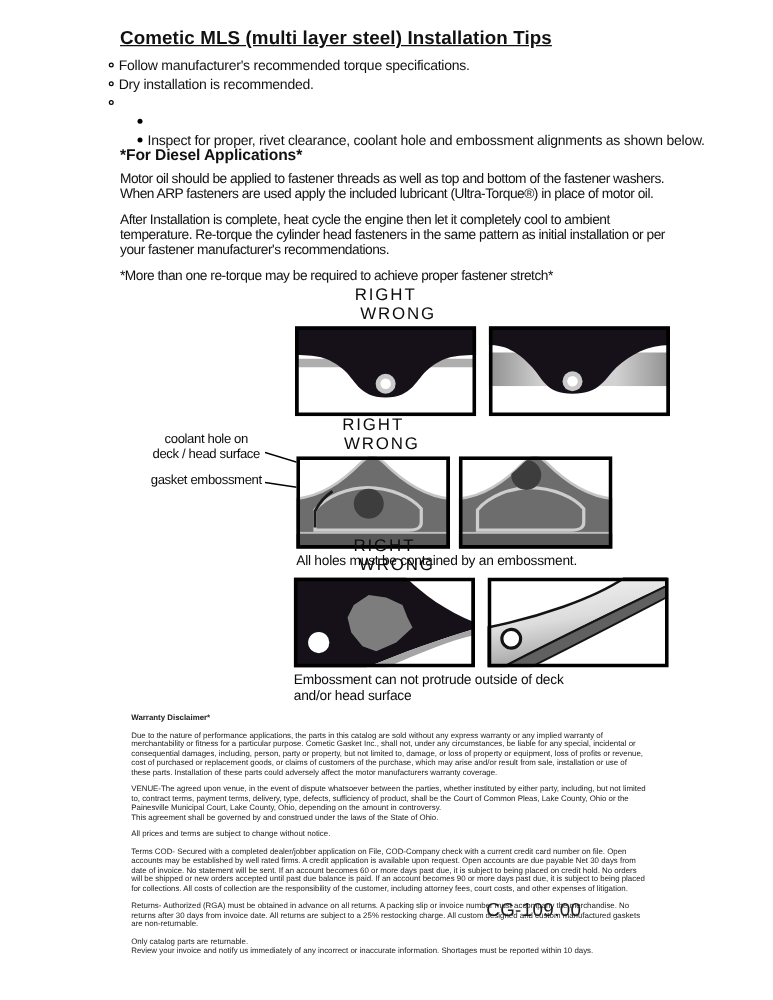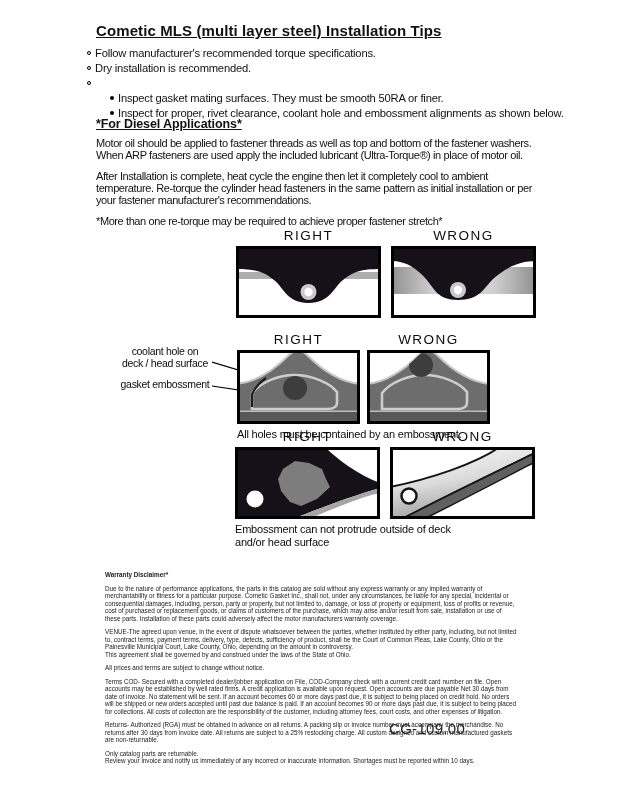--- a/index.html
+++ b/index.html
@@ -19,25 +19,25 @@
   .ring {
     display:inline-block; width:4px; height:4px; border:1px solid #000;
     border-radius:50%; margin-right:4px; vertical-align:2px;
   }
   .dot {
     display:inline-block; width:4px; height:4px; background:#000;
     border-radius:50%; margin-right:4px; vertical-align:2px;
   }
   
   .diesel { position:absolute; left:96px; top:117px; width:452px; }
-  .diesel-heading { font-size:12.5px; font-weight:bold; margin-bottom:6px; letter-spacing:-0.1px;text-decoration:underline; }
+  .diesel-heading { font-size:12.5px; font-weight:bold; margin-bottom:6px; letter-spacing:-0.1px; }
   .diesel p { font-size:11px; line-height:12px; letter-spacing:-0.4px; margin-bottom:9px; }
   
   .diag { position:absolute; }
-  .diag .label-row { display:flex; }
+  .diag .label-row { display:flex;flex-direction:column; }
   .diag .panel-label { text-align:center; font-size:13.5px; letter-spacing:1.5px; color:#0c0c0c; }
   .diag .panel-row { display:flex; margin-top:3px; }
   .diag svg { display:block; }
   .diag .caption { margin-top:4px; font-size:11px; letter-spacing:-0.2px; color:#0c0c0c; line-height:13px; }
   .row1 { left:236px; top:228px; }
   .row1 .panel-label { width:145px; }
   .row1 .panel-label + .panel-label { margin-left:10px; }
   .row1 .panel-row > svg + svg { margin-left:10px; }
   .row2 { left:237px; top:332px; }
   .row2 .panel-label { width:123px; }
@@ -70,21 +70,21 @@
     <div class="bullet">
       <span class="ring"></span><span>Follow manufacturer's recommended torque specifications.</span>
     </div>
     <div class="bullet">
       <span class="ring"></span><span>Dry installation is recommended.</span>
     </div>
     <div class="bullet">
       <span class="ring"></span>
     </div>
     <div class="sub-bullet">
-      <span class="dot"></span><span>Inspect gasket mating surfaces.  They must be smooth 50RA or finer.</span>
+      <span class="dot"></span>
     </div>
     <div class="sub-bullet">
       <span class="dot"></span><span>Inspect for proper, rivet clearance, coolant hole and embossment alignments as shown below.</span>
     </div>
   </section>
 
   <section class="diesel">
     <div class="diesel-heading">*For Diesel Applications*</div>
     <p>Motor oil should be applied to fastener threads as well as top and bottom of the fastener washers. When ARP fasteners are used apply the included lubricant (Ultra-Torque®) in place of motor oil.</p>
     <p>After Installation is complete, heat cycle the engine then let it completely cool to ambient temperature. Re-torque the cylinder head fasteners in the same pattern as initial installation or per your fastener manufacturer's recommendations.</p>

